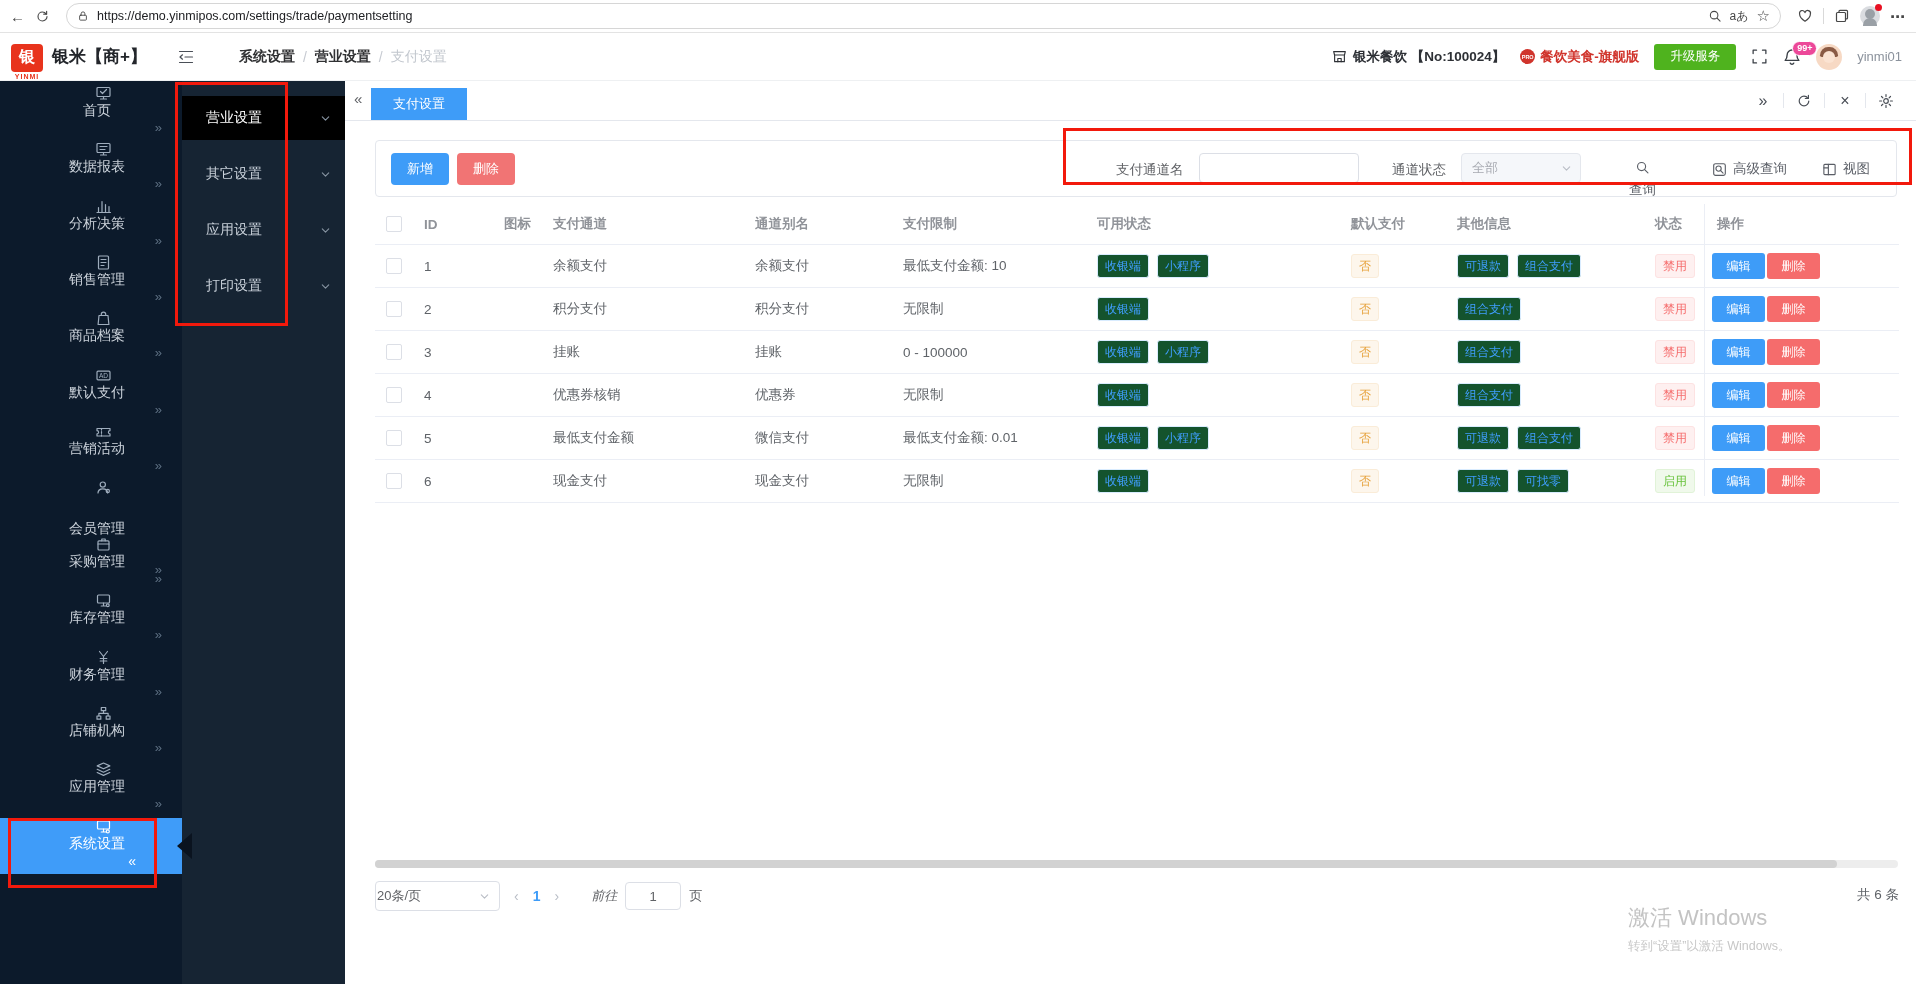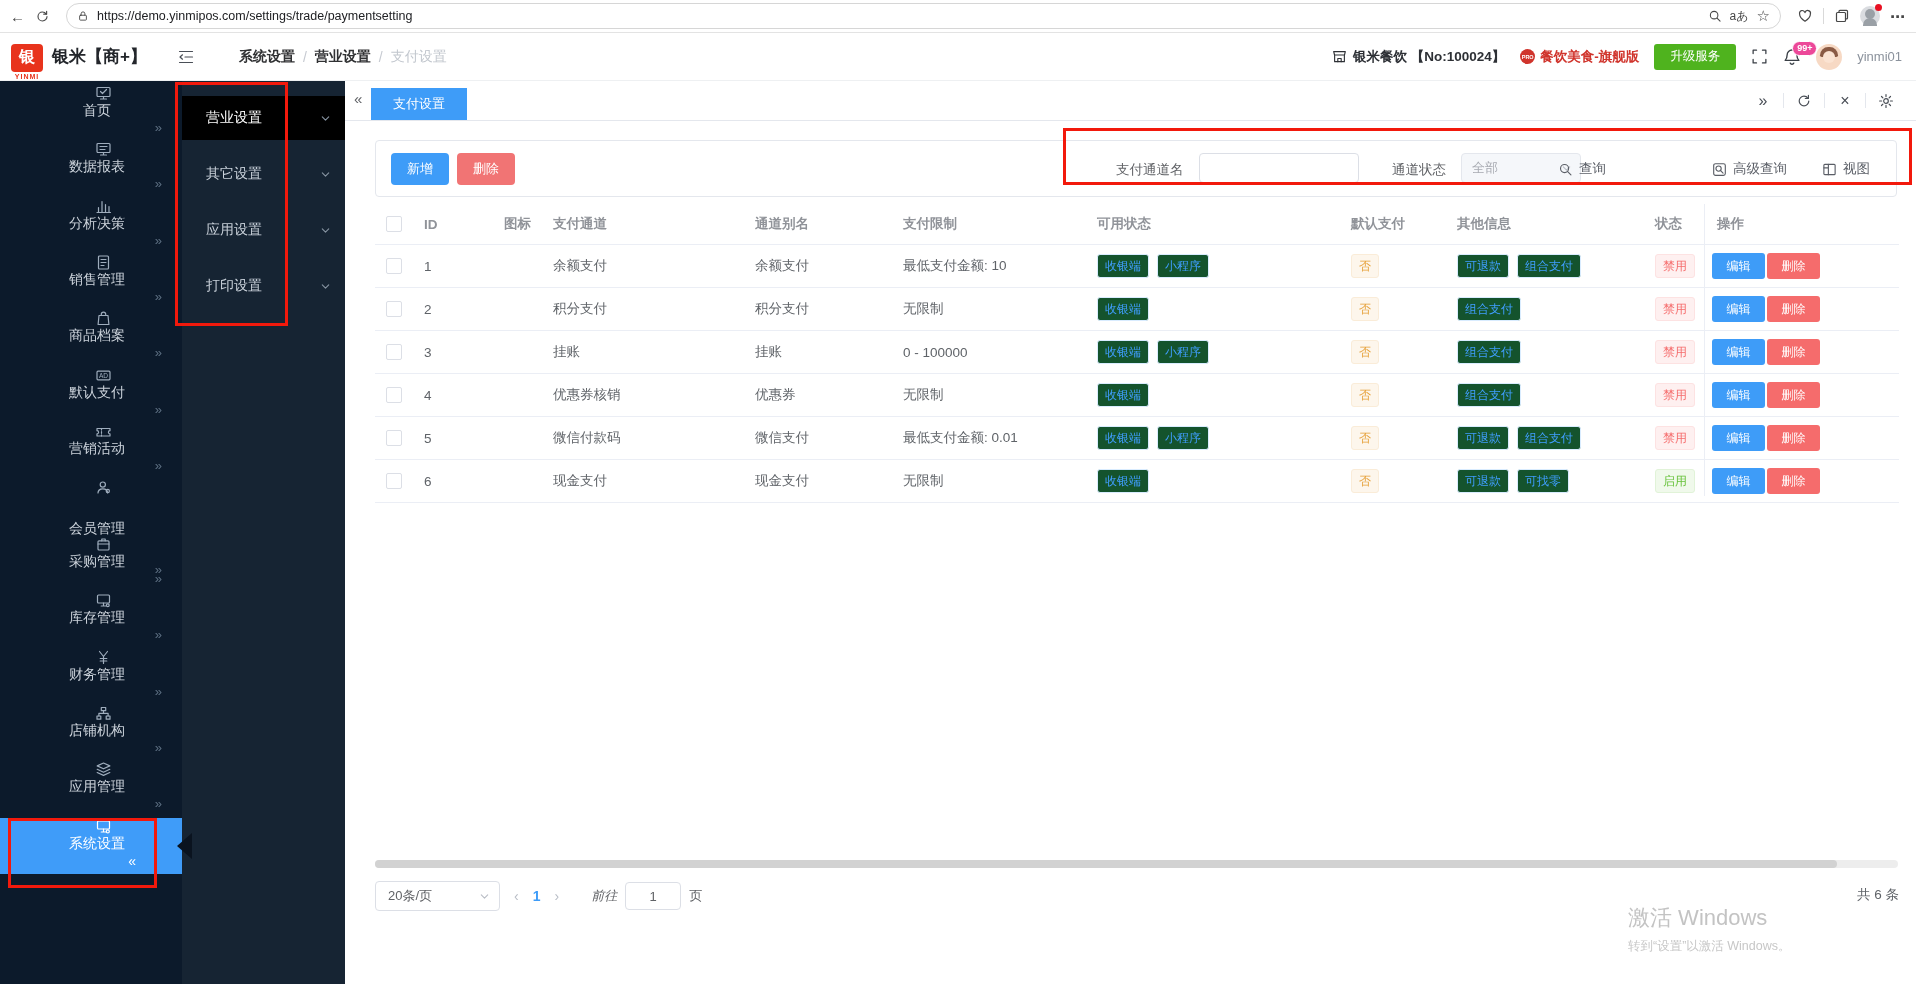--- a/index.html
+++ b/index.html
@@ -123,21 +123,21 @@
   .op-edit{background:#3e9cf8;}
   .op-del{background:#f56c6c;}
   .col-divider{position:absolute;left:1329px;top:0;height:292px;border-left:1px solid #ebeef5;}
 
   
   .hscroll{position:absolute;left:30px;top:779px;width:1523px;height:8px;background:#ededed;border-radius:4px;}
   .hthumb{position:absolute;left:0;top:0;width:1462px;height:8px;background:#d2d2d2;border-radius:4px;cursor:pointer;}
   .pager{position:absolute;left:30px;top:797px;height:36px;display:flex;align-items:center;font-size:13px;color:#606266;}
   .psize{width:125px;height:30px;border:1px solid #dcdfe6;border-radius:4px;box-sizing:border-box;display:flex;
          align-items:center;cursor:pointer;background:#fff;}
-  .psize .val{margin-left:12px;}
+  .psize .val{margin-left:1px;}
   .psize .chev{margin-left:auto;margin-right:9px;width:11px;height:11px;color:#b9bdc5;}
   .pg-arrow{color:#b8bdc6;font-size:14px;margin:0 14px;cursor:pointer;}
   .pg-cur{color:#3e9cf8;font-weight:bold;font-size:14px;cursor:pointer;}
   .pg-goto{margin-left:18px;font-style:italic;}
   .pg-input{width:56px;height:28px;border:1px solid #dcdfe6;border-radius:4px;box-sizing:border-box;text-align:center;
             font-size:13px;color:#606266;margin:0 8px;}
   .total{position:absolute;right:17px;top:805px;font-size:13.5px;color:#5f6368;}
 
   
   .wm{position:absolute;left:1283px;top:822px;color:#c3c3c3;pointer-events:none;}
@@ -462,21 +462,21 @@
       <input class="flt-input" value="" style="">
       <span class="flt-label" style="left:1016px;">通道状态</span>
       <span class="flt-select">
         <span class="val">全部</span>
         <span class="chev icon">
             <svg viewBox="0 0 12 12">
               <path d="M2.5 4.2L6 7.7l3.5-3.5"></path>
             </svg>
           </span>
       </span>
-      <span class="flt-act" style="left:1182px;">
+      <span class="flt-act" style="left:1253px;flex-direction:column;">
         <span class="icon">
             <svg viewBox="0 0 16 16">
               <circle cx="7" cy="7" r="4.3"></circle>
               <path d="M10.3 10.3L13.8 13.8"></path>
             </svg>
           </span>
         <span>查询</span>
       </span>
       <span class="flt-act" style="left:1336px;">
         <span class="icon">
@@ -594,21 +594,21 @@
             <span class="td" style="left:1280px"><span class="tag tag-red">禁用</span></span>
             <span class="td ops" style="left:1337px">
               <button class="op-btn op-edit">编辑</button>
               <button class="op-btn op-del">删除</button>
             </span>
           </div>
           <div class="t-row">
             <span class="cb"></span>
             <span class="td" style="left:49px">5</span>
             <span class="td" style="left:129px"></span>
-            <span class="td" style="left:178px">微信付款码</span>
+            <span class="td" style="left:178px">最低支付金额</span>
             <span class="td" style="left:380px">微信支付</span>
             <span class="td" style="left:528px">最低支付金额: 0.01</span>
             <span class="td tags" style="left:722px">
               <span class="tag tag-blue">收银端</span>
               <span class="tag tag-blue">小程序</span>
             </span>
             <span class="td" style="left:976px"><span class="tag tag-orange">否</span></span>
             <span class="td tags" style="left:1082px">
               <span class="tag tag-blue">可退款</span>
               <span class="tag tag-blue">组合支付</span>

